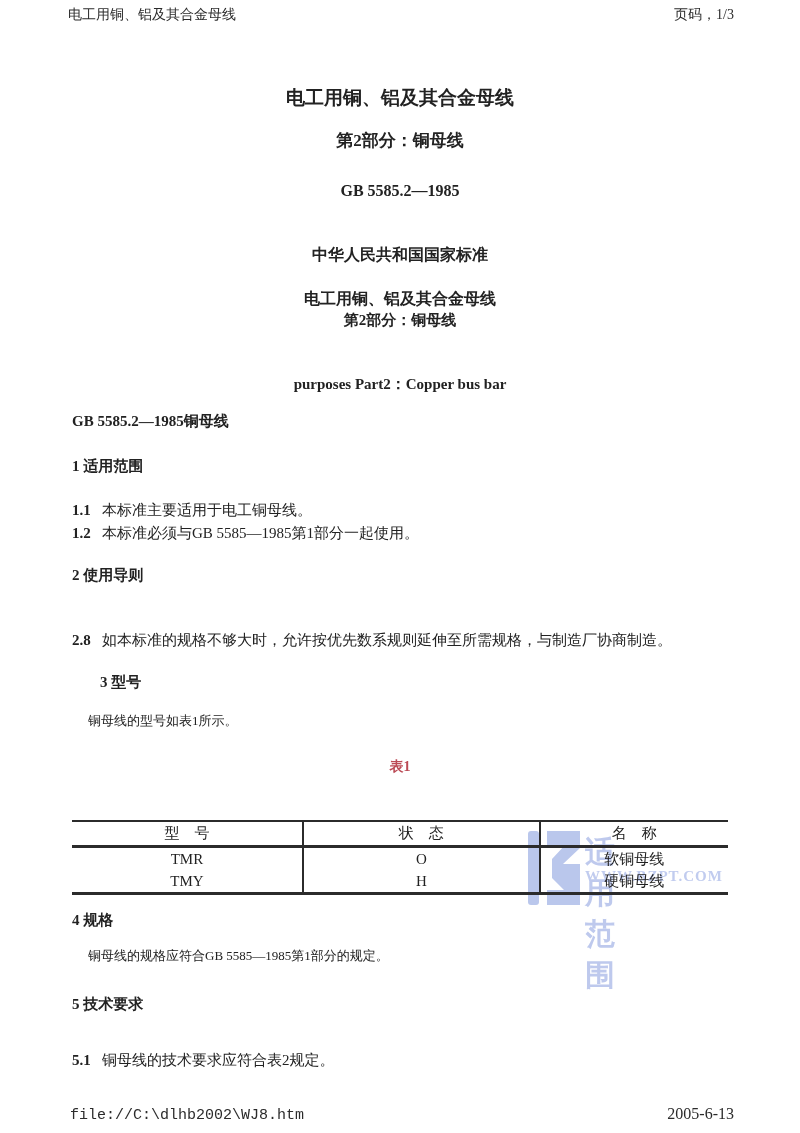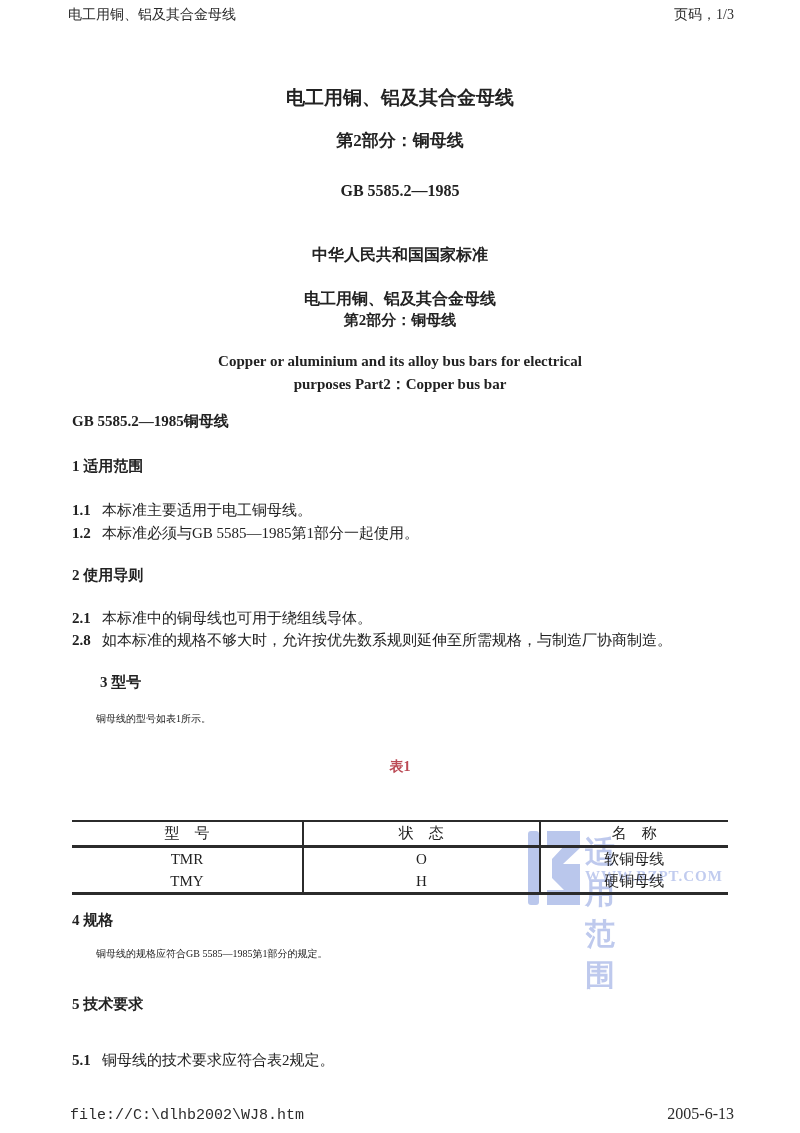--- a/index.html
+++ b/index.html
@@ -30,21 +30,21 @@
   .cn-title2    { top:289px; font-size:16px; }
   .cn-sub2      { top:311px; font-size:15px; }
   .en-line1     { top:352px; font-size:15px; }
   .en-line2     { top:375px; font-size:15px; }
   .doc-label    { top:412px; left:72px; font-size:15px; }
 
   
   .s-heading { left:72px; font-size:15px; font-weight:bold; }
   .clause { left:72px; font-size:15px; display:flex; }
   .clause .num { font-weight:bold; width:30px; flex:0 0 auto; }
-  .para { left:96px; font-size:10px; }
+  .para { left:88px; font-size:13px; }
   .h-1 { top:457px; } .c-11 { top:501px; } .c-12 { top:524px; }
   .h-2 { top:566px; } .c-21 { top:609px; } .c-22 { top:631px; }
   .h-3 { top:673px;margin-left:28px; } .p-3 { top:713px; }
   .h-4 { top:911px; } .p-4 { top:948px; }
   .h-5 { top:995px; } .c-51 { top:1051px; }
 
   
   .tbl-caption { top:758px; font-size:14px; color:#bb4a55; font-weight:bold; }
   .tbl-wrap { top:800px; left:72px; width:656px; z-index:2;margin-top:20px; }
   table.spec { border-collapse:collapse; width:656px; table-layout:fixed; background:transparent; }
@@ -72,39 +72,34 @@
     <span>电工用铜、铝及其合金母线</span>
     <span>页码，1/3</span>
   </div>
 
   <div class="abs centered bold title-main">电工用铜、铝及其合金母线</div>
   <div class="abs centered bold title-sub">第2部分：铜母线</div>
   <div class="abs centered bold std-no">GB 5585.2—1985</div>
   <div class="abs centered bold natl-std">中华人民共和国国家标准</div>
   <div class="abs centered bold cn-title2">电工用铜、铝及其合金母线</div>
   <div class="abs centered bold cn-sub2">第2部分：铜母线</div>
-  <div class="abs centered bold en-line1">Copper or aluminium and its alloy bus bars for electrical</div>
   <div class="abs centered bold en-line2">purposes Part2：Copper bus bar</div>
   <div class="abs bold doc-label">GB 5585.2—1985铜母线</div>
 
   <div class="abs s-heading h-1">1 适用范围</div>
   <div class="abs clause c-11">
     <span class="num">1.1</span>
     <span>本标准主要适用于电工铜母线。</span>
   </div>
   <div class="abs clause c-12">
     <span class="num">1.2</span>
     <span>本标准必须与GB 5585—1985第1部分一起使用。</span>
   </div>
 
   <div class="abs s-heading h-2">2 使用导则</div>
-  <div class="abs clause c-21">
-    <span class="num">2.1</span>
-    <span>本标准中的铜母线也可用于绕组线导体。</span>
-  </div>
   <div class="abs clause c-22">
     <span class="num">2.8</span>
     <span>如本标准的规格不够大时，允许按优先数系规则延伸至所需规格，与制造厂协商制造。</span>
   </div>
 
   <div class="abs s-heading h-3">3 型号</div>
   <div class="abs para p-3">铜母线的型号如表1所示。</div>
 
   <div class="abs centered tbl-caption">表1</div>
 

